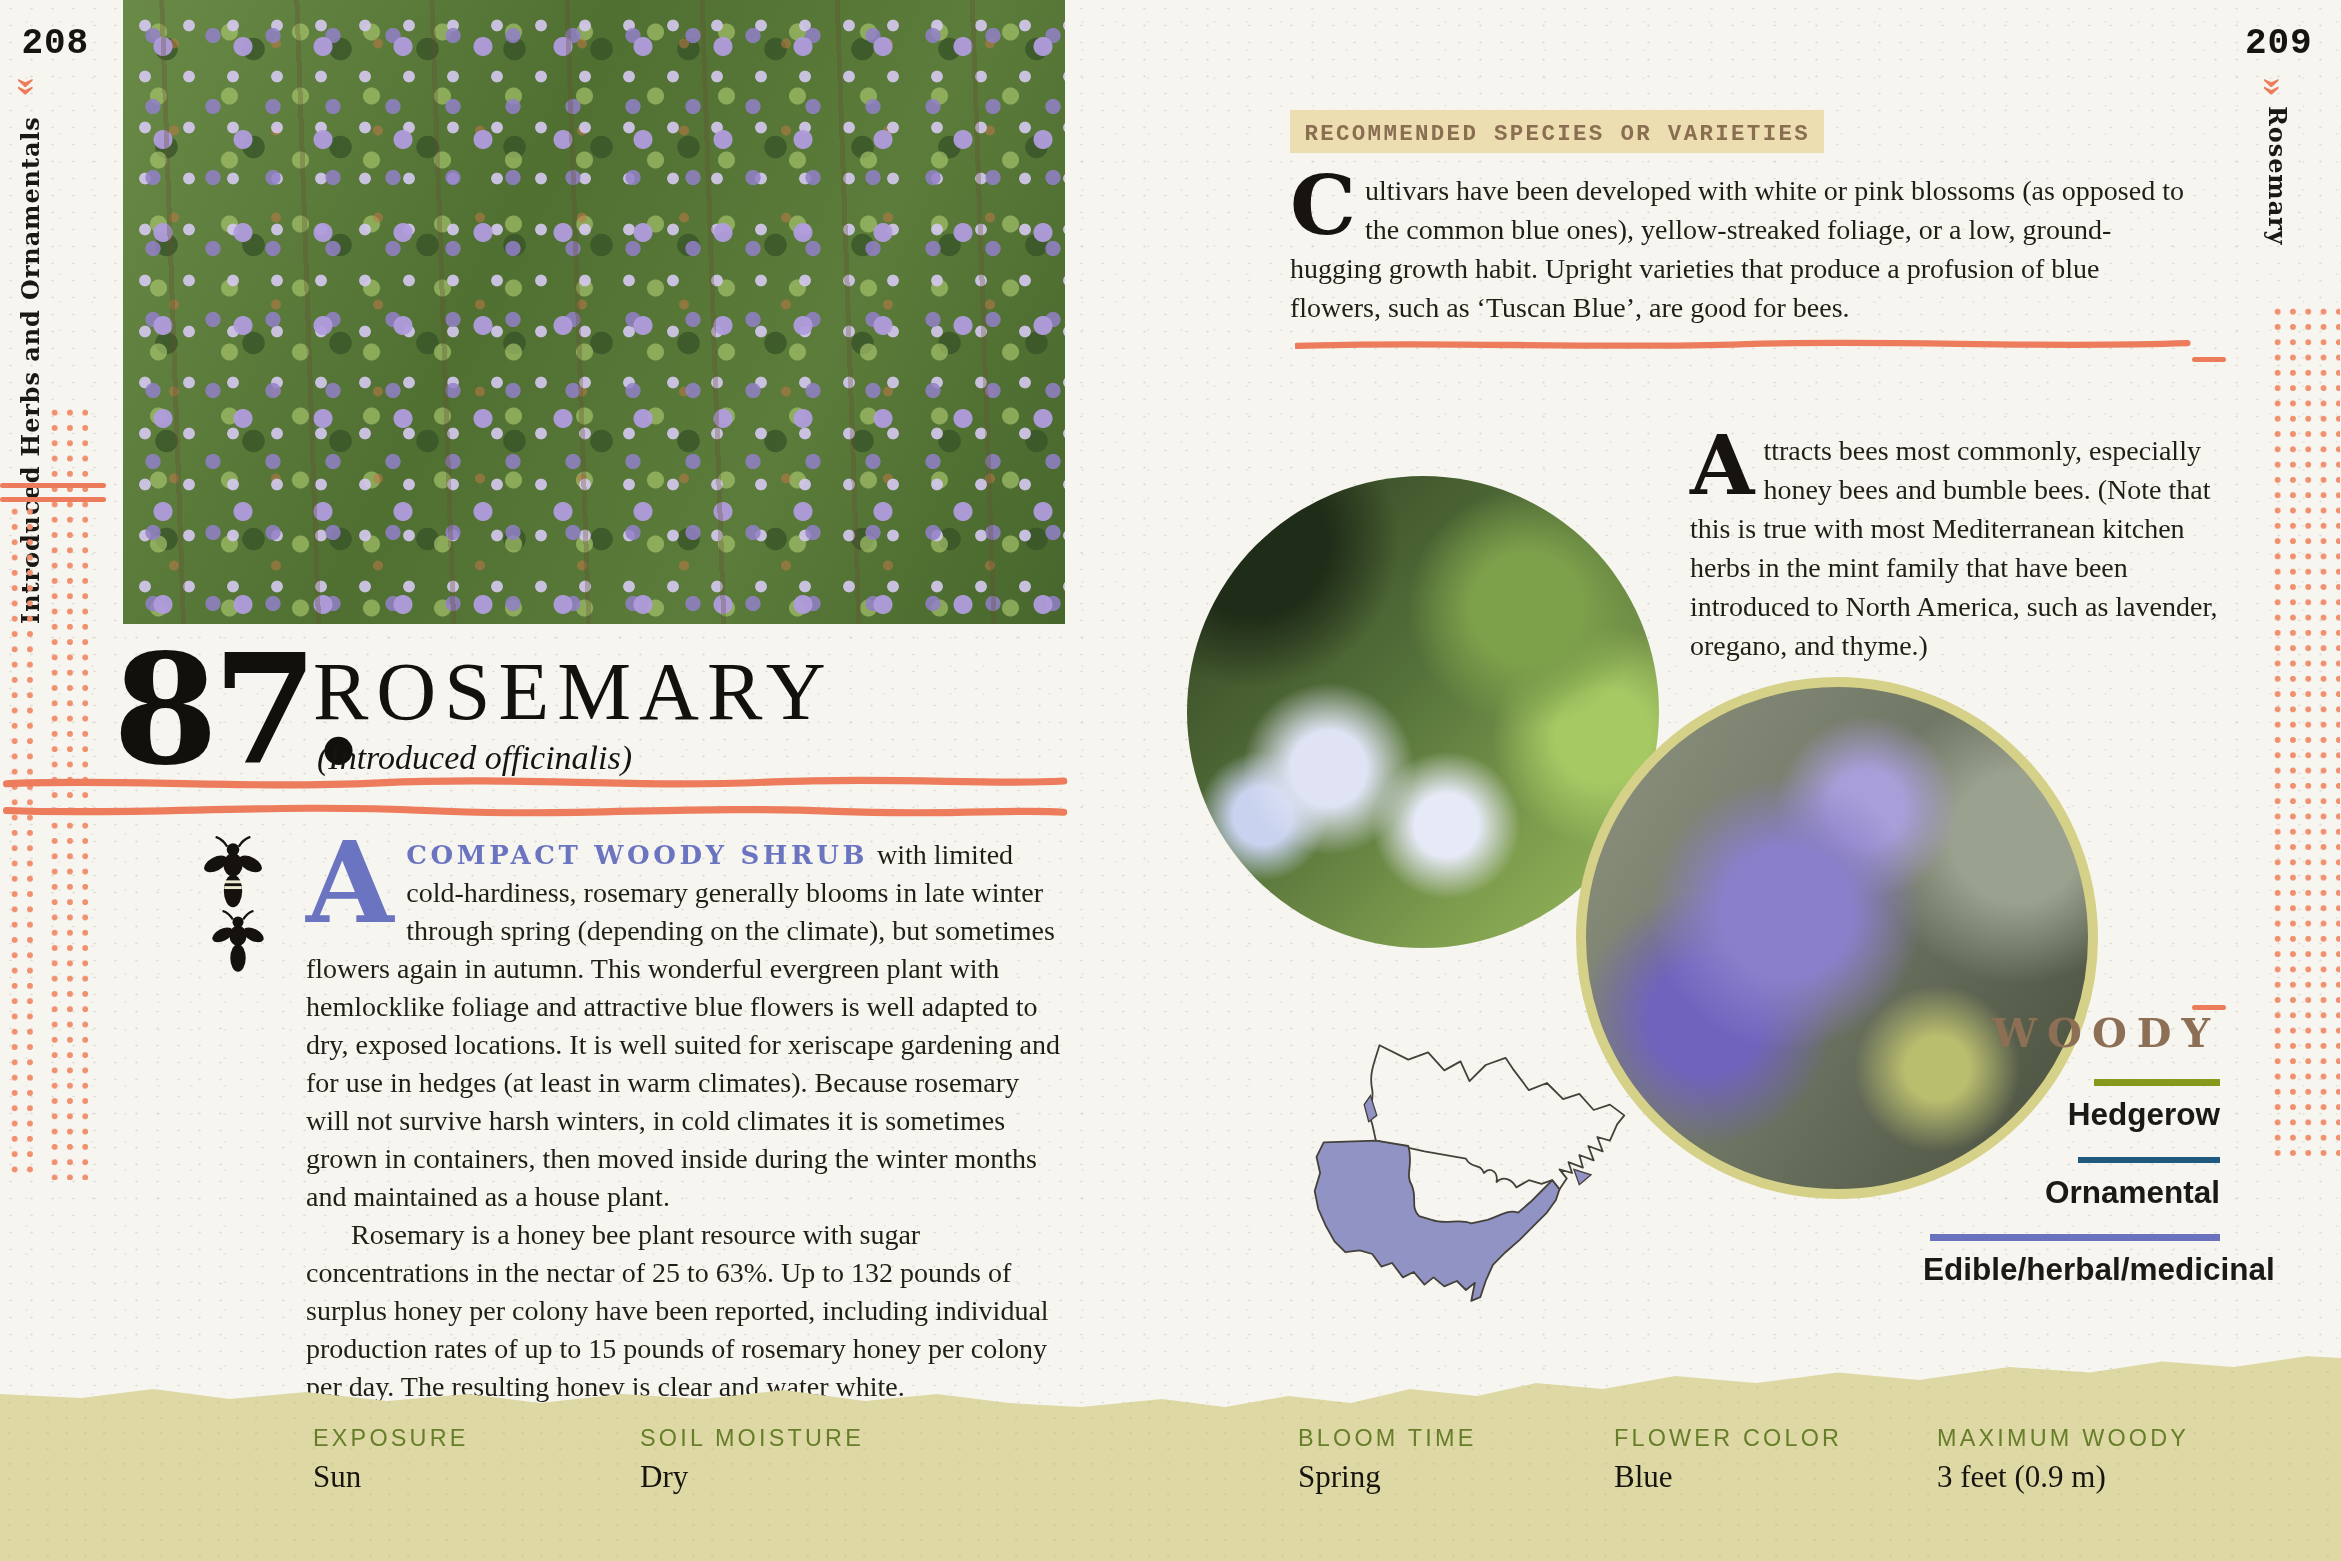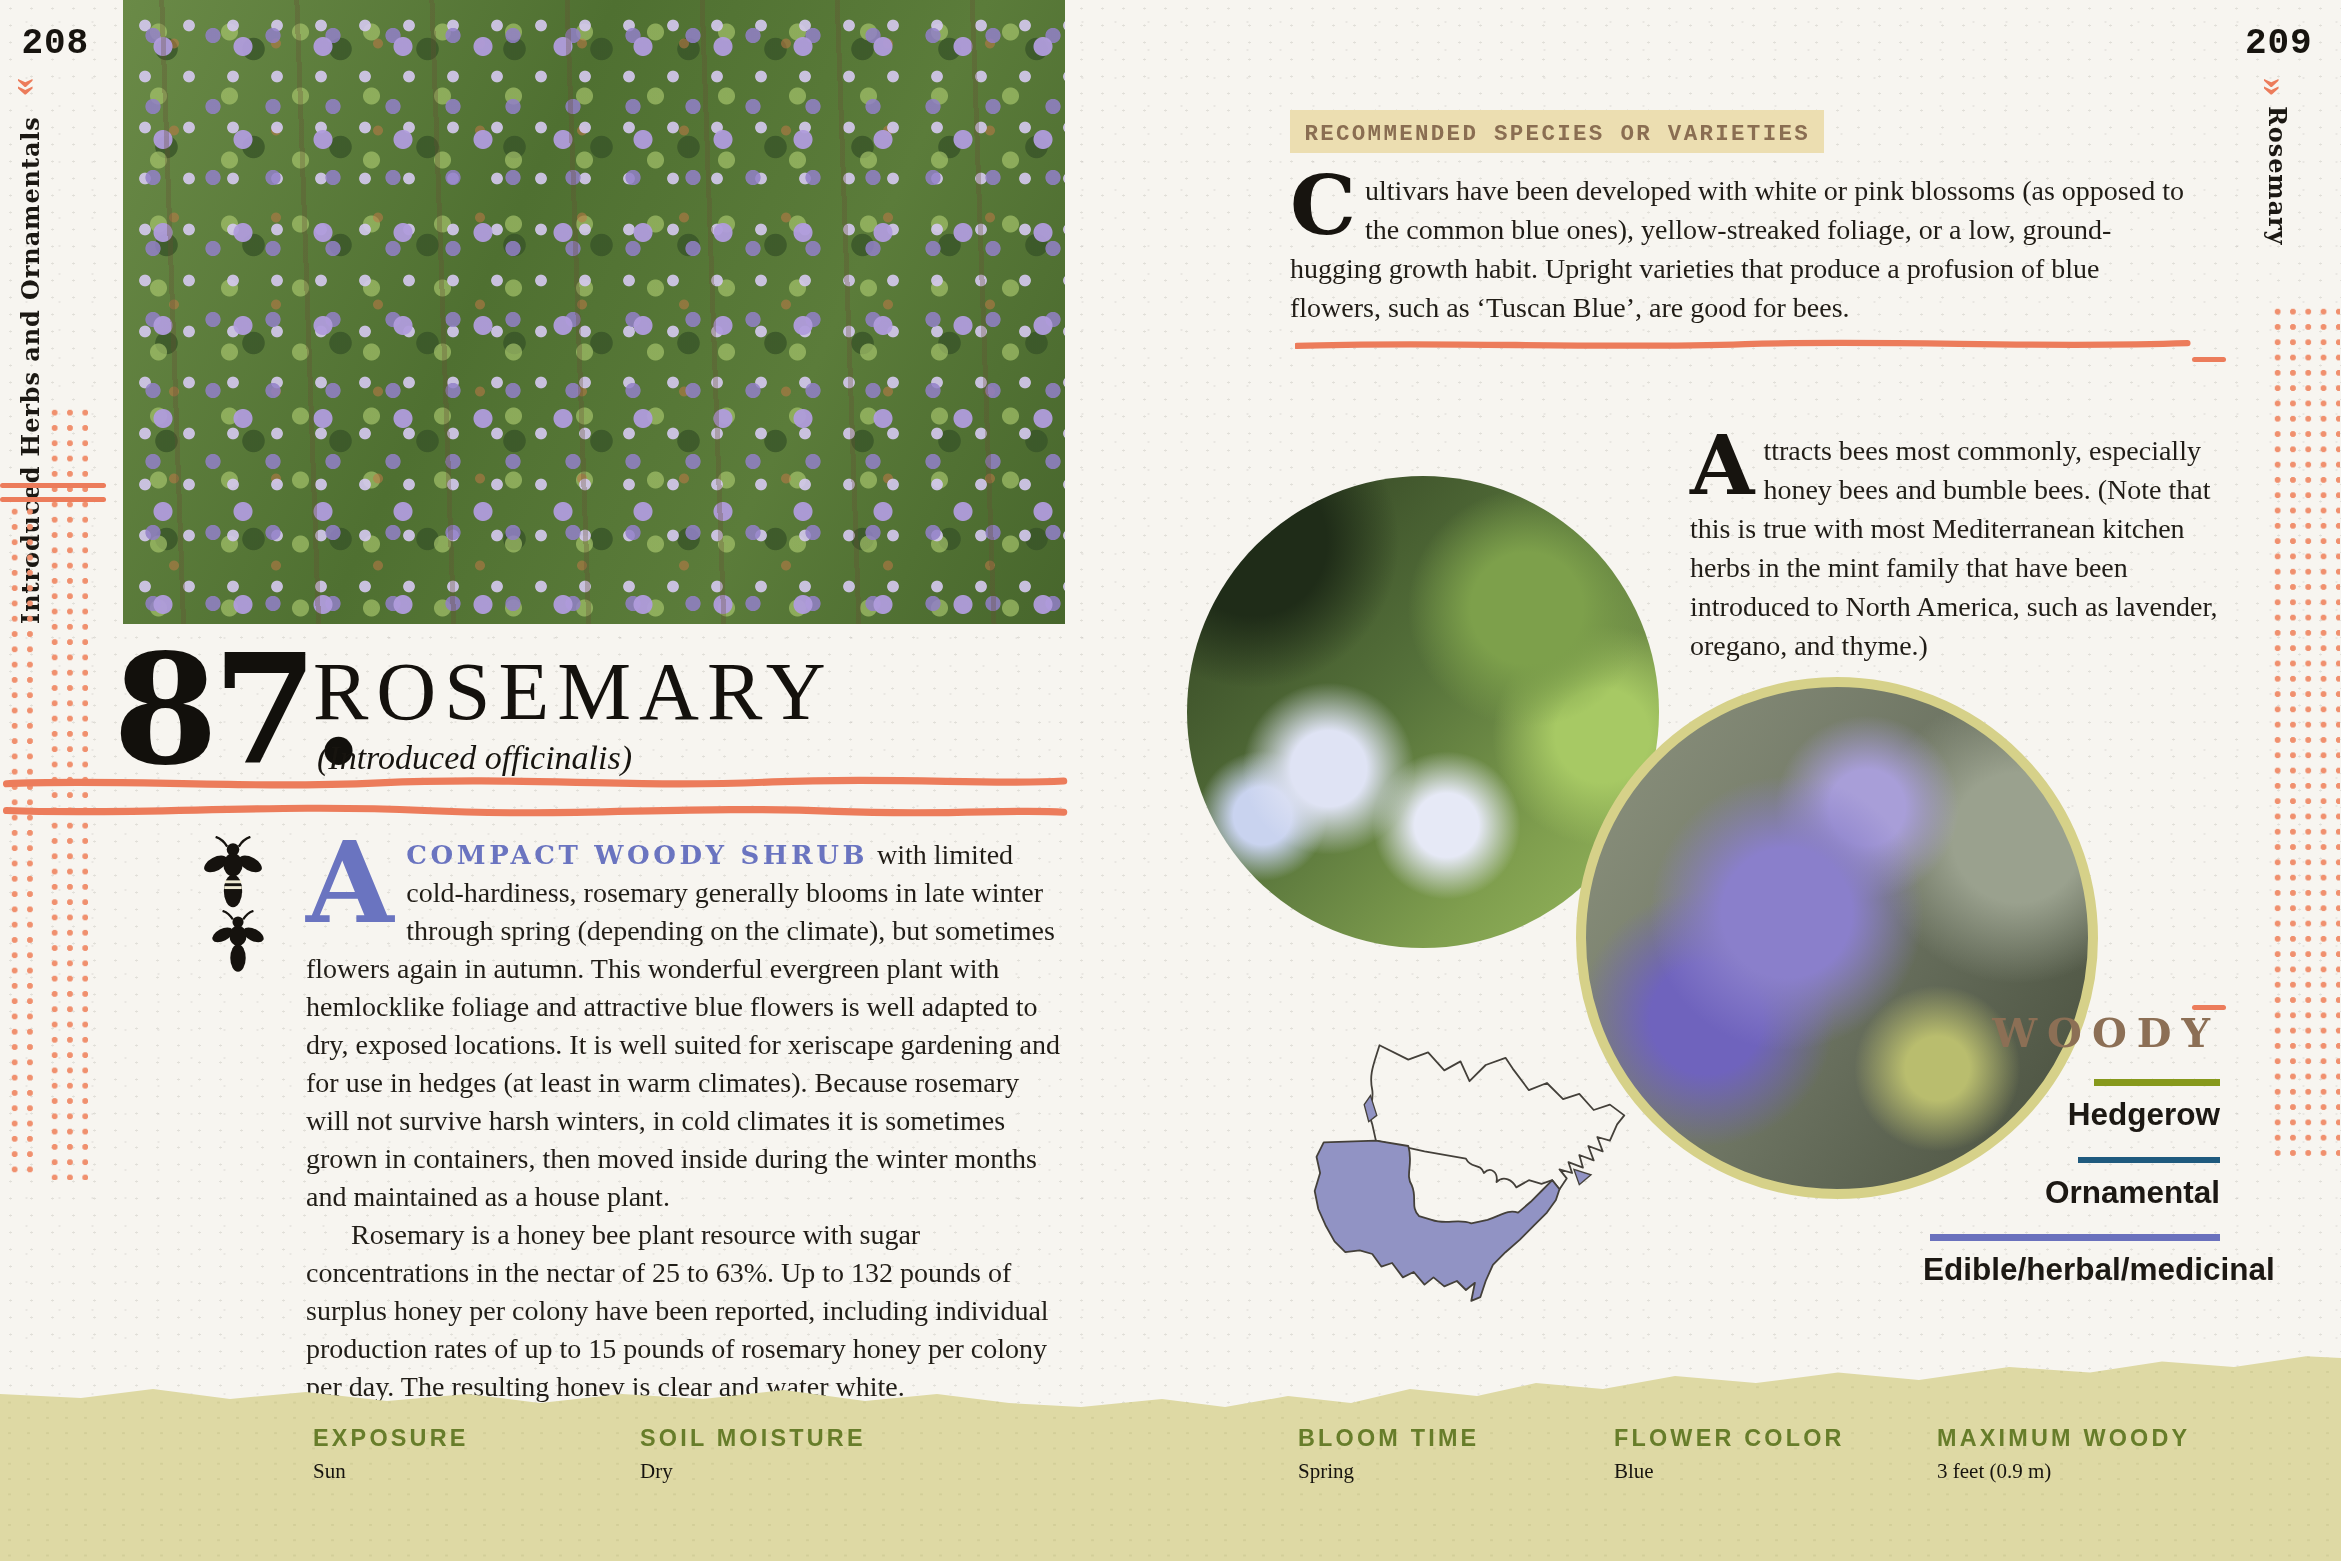--- a/index.html
+++ b/index.html
@@ -72,22 +72,22 @@
   .use-label{font-family:Liberation Sans, sans-serif;font-weight:bold;font-size:31.5px;color:#1c1813;margin:0 0 23.4px 0;}
   .rule-green{background:#87991c;width:126px;}
   .rule-blue{background:#1f5a7e;width:142px;}
   .rule-purple{background:#6a71bd;width:290px;}
 
   
   .band{left:0;top:1349px;width:2342px;height:212px;background-color:#ded9a4;
     background-image:radial-gradient(rgba(125,120,60,0.12) 1.1px, transparent 1.6px);background-size:19px 15.3px;
     clip-path:polygon(0 45px,81px 49px,153px 40px,230px 50px,306px 43px,387px 52px,468px 45px,540px 54px,622px 45px,703px 50px,784px 41px,865px 52px,937px 45px,1009px 54px,1081px 58px,1162px 50px,1225px 58px,1288px 47px,1351px 54px,1410px 40px,1477px 47px,1536px 34px,1603px 40px,1675px 27px,1756px 34px,1838px 23.4px,1919px 31px,2009px 18px,2090px 23.4px,2162px 12.6px,2234px 18px,2306px 7.2px,2342px 9px,2342px 212px,0 212px);}
   .stat{top:1425px;}
-  .stat-label{font-family:"Liberation Sans",sans-serif;font-weight:bold;font-size:23.4px;letter-spacing:3.2px;color:#677d2a;white-space:nowrap;}
-  .stat-value{font-size:21px;color:#17140f;margin-top:7.2px;white-space:nowrap;}
+  .stat-label{font-family:"Liberation Sans",sans-serif;font-weight:normal;font-size:23.4px;letter-spacing:3.2px;color:#677d2a;white-space:nowrap;}
+  .stat-value{font-size:31px;color:#17140f;margin-top:7.2px;white-space:nowrap;}
 </style>
 </head>
 <body>
 
 <div class="spread">
 
   <div class="abs pagenum" style="left:21.6px;top:23.4px;">208</div>
   <div class="abs chevron" style="left:20px;top:68px;">»</div>
   <div class="abs vert-label vert-up" style="left:16px;top:106px;height:518px;">Introduced Herbs and Ornamentals</div>
   <div class="abs dotgrid" style="left:7.2px;top:504px;width:32px;height:676px;"></div>

